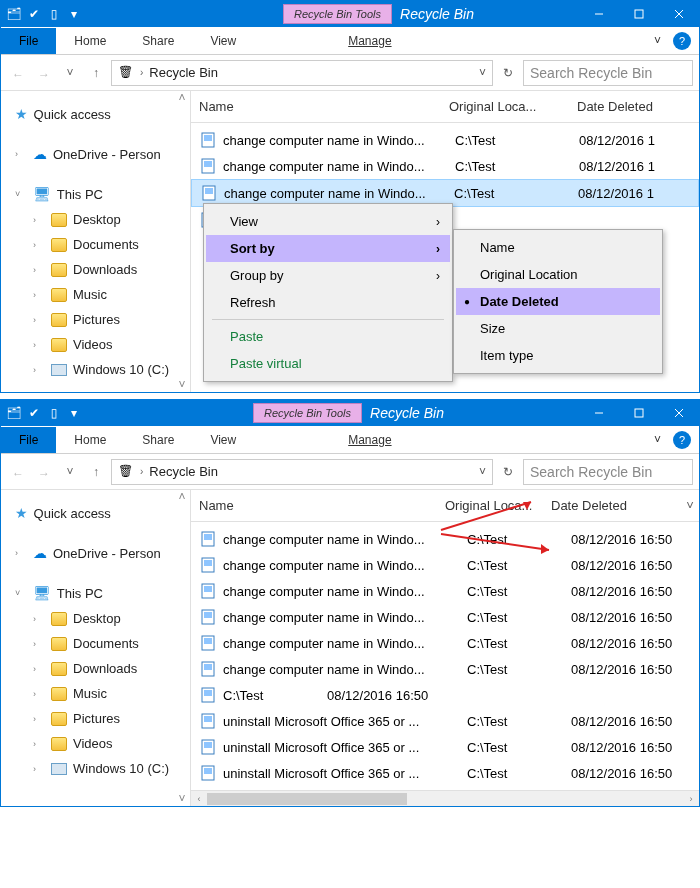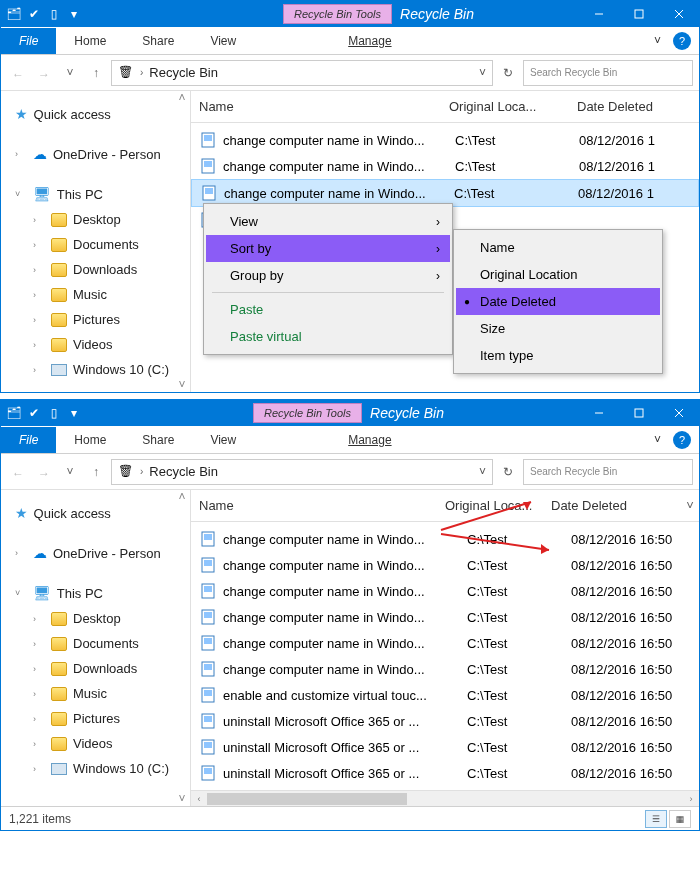--- a/index.html
+++ b/index.html
@@ -14,36 +14,36 @@
 .titlebar-mid { flex: 1; display: flex; align-items: center; font-style: italic; }
 .contextual-tab { background: #e8b0e8; color: #333; padding: 3px 10px; margin-left: 200px; border: 1px solid #c080c0; font-size: 11px; }
 .titlebar-title { color: #fff; font-size: 14px; margin-left: 8px; }
 .titlebar-btns { display: flex; }
 .titlebar-btn { width: 40px; display: flex; align-items: center; justify-content: center; color: #fff; font-size: 11px; }
 .titlebar-btn svg { width: 10px; height: 10px; stroke: #fff; stroke-width: 1; fill: none; }
 
 
 .ribbon { background: #fff; border-bottom: 1px solid #d0d0d0; display: flex; align-items: center; height: 28px; }
 .ribbon-tab { padding: 6px 18px; font-size: 12px; color: #333; }
-.ribbon-tab.file { background: #0078d7; color: #ffffff; font-style: italic; }
+.ribbon-tab.file { background: #0078d7; color: #000000; }
 .ribbon-tab.manage { margin-left: 76px; text-decoration: underline; }
 .ribbon-dropdown { margin-left: auto; padding: 0 8px; color: #333; }
 .ribbon-help { width: 18px; height: 18px; border-radius: 50%; background: #0078d7; color: #fff; display: flex; align-items: center; justify-content: center; margin: 0 8px 0 4px; font-size: 11px; }
 
 
 .navrow { display: flex; align-items: center; height: 36px; padding: 0 6px; gap: 4px; border-bottom: 1px solid #e0e0e0; }
 .nav-btn { width: 22px; height: 22px; display: flex; align-items: center; justify-content: center; color: #666; }
 .nav-btn.disabled { color: #bbb; }
 .breadcrumb { flex: 1; border: 1px solid #ccc; height: 26px; display: flex; align-items: center; padding: 0 6px; gap: 6px; }
 .bc-icon { width: 16px; height: 16px; }
 .bc-sep { color: #666; font-size: 10px; }
 .bc-text { color: #222; font-size: 13px; }
 .bc-drop { margin-left: auto; color: #555; }
 .refresh-btn { width: 22px; color: #555; display:flex; align-items:center; justify-content:center; }
-.search { border: 1px solid #ccc; height: 26px; width: 170px; padding: 0 6px; color: #888; font-size: 10px; display: flex; align-items: center; }
+.search { border: 1px solid #ccc; height: 26px; width: 170px; padding: 0 6px; color: #888; font-size: 14px; display: flex; align-items: center; }
 
 
 .body { display: flex; position: relative; }
 .sidebar { width: 190px; border-right: 1px solid #e0e0e0; padding: 10px 0 10px 4px; position: relative; }
 .side-scroll { position: absolute; right: 0; top: 0; bottom: 0; width: 16px; display: flex; flex-direction: column; align-items: center; justify-content: space-between; color: #888; }
 .side-item { display: flex; align-items: center; gap: 6px; padding: 5px 4px; font-size: 13px; color: #222; }
 .side-item.sub { padding-left: 28px; }
 .side-item.top-roots { padding-left: 10px; }
 .side-arrow { width: 12px; font-size: 9px; color: #777; }
 .folder-ico { width: 16px; height: 14px; display: inline-block; }
@@ -66,21 +66,21 @@
 .file-row.sel { background: #cce8ff; border: 1px solid #99d1ff; }
 .file-ico { width: 18px; height: 18px; margin-right: 6px; display: flex; align-items: center; justify-content: center; }
 .file-ico svg { width: 16px; height: 16px; }
 .fname { flex: 1; overflow: hidden; text-overflow: ellipsis; white-space: nowrap; }
 .forig { width: 124px; }
 .fdate { width: 120px; }
 
 
 .ctx-menu { position: absolute; background: #f0f0f0; border: 1px solid #aaa; box-shadow: 2px 2px 5px rgba(0,0,0,0.25); padding: 4px 2px; font-size: 13px; z-index: 10; }
 .ctx-item { padding: 6px 34px 6px 24px; min-width: 200px; display: flex; align-items: center; position: relative; }
-.ctx-item.hover { background: #8b5cf6; }
+.ctx-item.hover { background: #c4b5fd; font-weight: bold; }
 .ctx-item.disabled { color: #15803d; }
 .ctx-item .arrow { position: absolute; right: 10px; font-size: 12px; }
 .ctx-sep { height: 1px; background: #ccc; margin: 3px 6px; }
 .ctx-dot { position: absolute; left: 8px; font-size: 10px; }
 
 
 .statusbar { border-top: 1px solid #d0d0d0; height: 24px; display: flex; align-items: center; padding: 0 8px; font-size: 12px; color: #444; }
 .statusbar .right { margin-left: auto; display: flex; gap: 2px; }
 .view-btn { width: 22px; height: 18px; border: 1px solid #ccc; display: flex; align-items: center; justify-content: center; font-size: 9px; }
 .view-btn.active { border-color: #7ab5e0; background: #e8f3fc; }
@@ -290,20 +290,23 @@
             <span class="arrow">›</span>
           </div>
         <div class="ctx-item hover">
             <span>Sort by</span>
             <span class="arrow">›</span>
           </div>
         <div class="ctx-item">
             <span>Group by</span>
             <span class="arrow">›</span>
           </div>
+        <div class="ctx-item">
+            <span>Refresh</span>
+          </div>
         <div class="ctx-sep"></div>
         <div class="ctx-item disabled">
             <span>Paste</span>
           </div>
         <div class="ctx-item disabled">
             <span>Paste virtual</span>
           </div>
       </div>
 
       <div class="ctx-menu" style="left:262px; top:138px; width:210px;">
@@ -523,21 +526,20 @@
             <span class="forig">C:\Test</span>
             <span class="fdate">08/12/2016 16:50</span>
           </div>
           <div class="file-row">
             <span class="file-ico">
               <svg viewBox="0 0 16 16">
                 <rect x="2" y="1" width="12" height="14" fill="#fff" stroke="#3a7ebf"></rect>
                 <rect x="4" y="3" width="8" height="6" fill="#8ec5ff"></rect>
               </svg>
             </span>
-            <span class="fname">enable and customize virtual touc...</span>
             <span class="forig">C:\Test</span>
             <span class="fdate">08/12/2016 16:50</span>
           </div>
           <div class="file-row">
             <span class="file-ico">
               <svg viewBox="0 0 16 16">
                 <rect x="2" y="1" width="12" height="14" fill="#fff" stroke="#3a7ebf"></rect>
                 <rect x="4" y="3" width="8" height="6" fill="#8ec5ff"></rect>
               </svg>
             </span>
@@ -578,20 +580,13 @@
     </div>
 
     <svg class="arrow-overlay" style="left:0;top:0;width:100%;height:100%;">
       <line class="red-arrow" x1="440" y1="40" x2="530" y2="12"></line>
       <polygon class="red-arrow-head" points="530,12 522,12 526,20"></polygon>
       <line class="red-arrow" x1="440" y1="44" x2="548" y2="60"></line>
       <polygon class="red-arrow-head" points="548,60 540,54 540,64"></polygon>
     </svg>
   </div>
 
-  <div class="statusbar">
-    <span>1,221 items</span>
-    <div class="right">
-      <div class="view-btn active">☰</div>
-      <div class="view-btn">▦</div>
-    </div>
-  </div>
 </div>
 
 </body></html>

